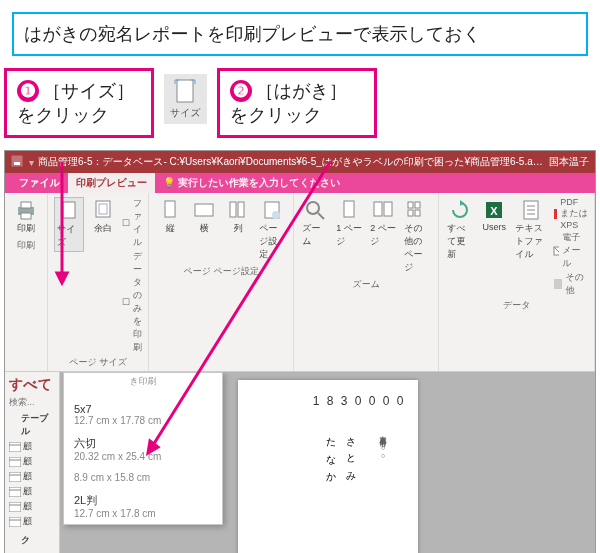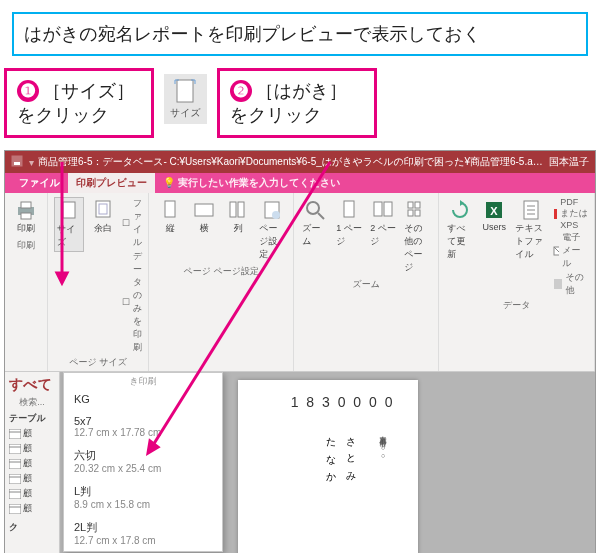--- a/index.html
+++ b/index.html
@@ -37,34 +37,34 @@
   .rbtn { display: flex; flex-direction: column; align-items: center; font-size: 9px; color: #444; padding: 2px; min-width: 30px; }
   .rbtn.active { background: #e6e6e6; border: 1px solid #bdbdbd; }
   .rbtn svg { margin-bottom: 1px; }
   .small-stack { display: flex; flex-direction: column; font-size: 9px; color: #666; gap: 1px; }
   .small-stack div { display: flex; align-items: center; gap: 3px; }
 
   .body-area { display: flex; background: #b5b5b5; height: 240px; position: relative; overflow: hidden; }
 
   .nav-pane { width: 55px; background: #f3f2f1; border-right: 1px solid #ccc; padding: 4px; font-size: 9px; overflow: hidden; }
   .nav-pane .hdr { color: #a4373a; font-weight: bold; font-size: 14px; }
-  .nav-pane .search { color: #777; margin: 2px 0; text-align: center; }
-  .nav-pane .group { color: #444; font-weight: bold; margin-top: 3px; }
+  .nav-pane .search { color: #777; margin: 2px 0; }
+  .nav-pane .group { color: #444; font-weight: bold; margin-top: 3px; margin-left: 12px; }
   .nav-pane .item { display: flex; align-items: center; gap: 2px; color: #444; margin-top: 2px; white-space: nowrap; overflow: hidden; }
   .nav-pane .item svg { flex-shrink: 0; }
 
   .dropdown { position: absolute; left: 58px; top: 0px; width: 160px; background: #fff; border: 1px solid #c8c8c8; box-shadow: 2px 2px 6px rgba(0,0,0,.25); z-index: 3; }
   .dropdown .dd-item { padding: 5px 10px; }
   .dropdown .dd-item .name { font-size: 11px; color: #333; }
   .dropdown .dd-item .dim { font-size: 10px; color: #888; }
   .dd-header { font-size: 9px; color: #999; padding: 2px 10px 0 10px; text-align: center; }
 
   .preview { flex: 1; background: #b5b5b5; display: flex; justify-content: center; align-items: flex-start; padding-top: 8px; }
   .page { background: #fff; width: 180px; height: 220px; box-shadow: 0 0 4px rgba(0,0,0,.3); position: relative; }
-  .postal { position: absolute; top: 14px; right: 23px; font-size: 14px; letter-spacing: 2px; color: #333; }
+  .postal { position: absolute; top: 14px; right: 12px; font-size: 12px; letter-spacing: 2px; color: #333; }
   .vtext { writing-mode: vertical-rl; text-orientation: upright; font-size: 10px; position: absolute; }
   .addr-name { top: 50px; right: 80px; letter-spacing: 6px; }
   .addr-name2 { top: 50px; right: 60px; letter-spacing: 6px; }
   .addr-line { top: 50px; right: 30px; font-size: 7px; color: #555; letter-spacing: 1px; }
   .suffix { top: 170px; right: 80px; }
 
 </style>
 </head>
 <body>
 
@@ -323,32 +323,30 @@
           </svg>
           <span>顧</span>
         </div>
       <div class="group" style="margin-top:6px;">ク</div>
     </div>
 
     <div class="dropdown">
       <div class="dd-header">き印刷</div>
       <div id="dd-list">
           <div class="dd-item">
-            <div class="name">KG</div>
           </div>
           <div class="dd-item">
             <div class="name">5x7</div>
             <div class="dim">12.7 cm x 17.78 cm</div>
           </div>
           <div class="dd-item">
             <div class="name">六切</div>
             <div class="dim">20.32 cm x 25.4 cm</div>
           </div>
           <div class="dd-item">
-            <div class="name">L判</div>
             <div class="dim">8.9 cm x 15.8 cm</div>
           </div>
           <div class="dd-item">
             <div class="name">2L判</div>
             <div class="dim">12.7 cm x 17.8 cm</div>
           </div>
         </div>
     </div>
 
     <div class="preview">

